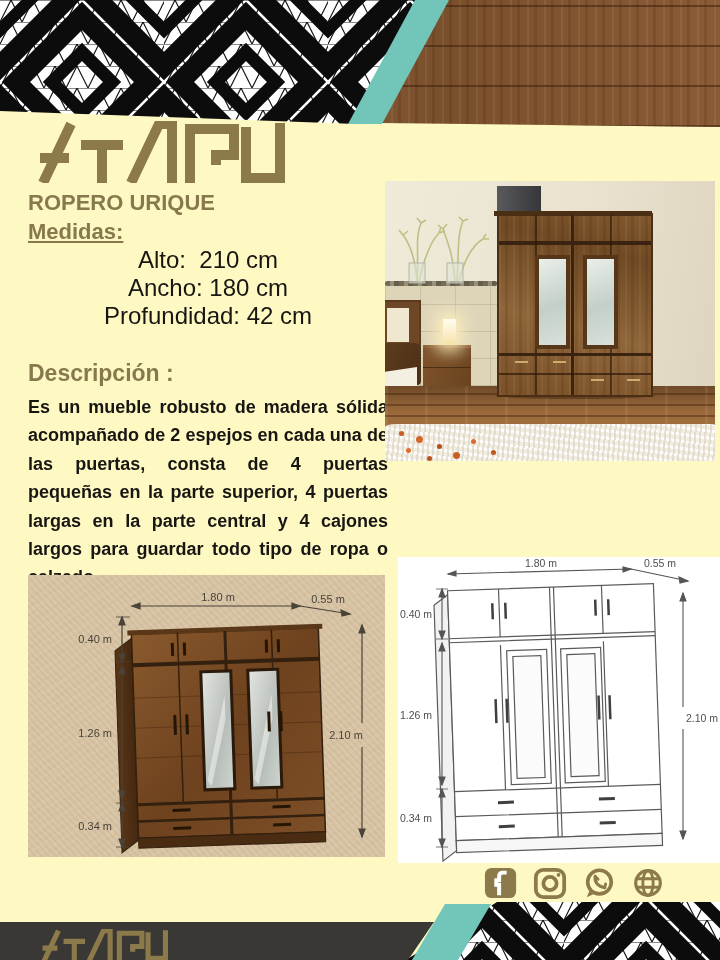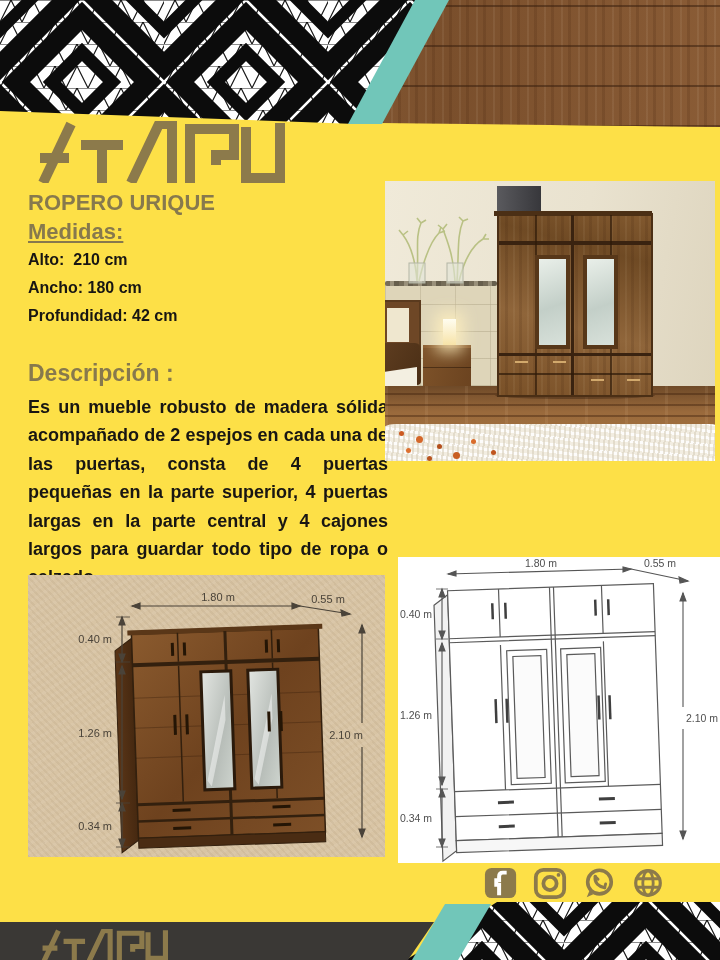--- a/index.html
+++ b/index.html
@@ -1,36 +1,36 @@
 <!DOCTYPE html>
 <html><head>
 <meta charset="utf-8">
 <style>
   html,body{margin:0;padding:0;background:#888;}
-  .page{position:relative;width:720px;height:960px;margin:0 auto;background:#fde047;overflow:hidden;
+  .page{position:relative;width:720px;height:960px;margin:0 auto;background:#fef9c3;overflow:hidden;
         font-family:"Liberation Sans","DejaVu Sans",sans-serif;}
   
   .top-banner{position:absolute;left:0;top:0;width:720px;height:127px;}
   .tb-pattern{position:absolute;left:0;top:0;clip-path:polygon(0 0,446px 0,356px 124px,0 111px);}
   .tb-teal{position:absolute;left:0;top:0;width:720px;height:127px;background:#71c6b9;
            clip-path:polygon(415px 0,449px 0,382px 124px,348px 124px);}
   .tb-wood{position:absolute;left:0;top:0;width:720px;height:127px;
            clip-path:polygon(447px 0,720px 0,720px 127px,380px 123px);
            background:
              repeating-linear-gradient(0deg, rgba(59,32,14,.55) 0 2px, rgba(0,0,0,0) 2px 40px),
              repeating-linear-gradient(90deg, rgba(255,238,215,.07) 0 2px, rgba(0,0,0,0) 2px 7px, rgba(70,35,12,.18) 7px 10px, rgba(0,0,0,0) 10px 17px),
              linear-gradient(90deg,#7d5331,#8e613a 30%,#7a4f2c 62%,#8a5c36);}
   
   .logo-top{position:absolute;left:35px;top:121px;}
   
   .info{position:absolute;left:28px;top:188px;width:360px;}
   .gold{color:#87794d;font-weight:bold;}
   .title{font-size:22px;line-height:29px;}
   .medidas-h{font-size:22px;line-height:29px;text-decoration:underline;}
-  .measure{font-size:16px;line-height:28px;font-weight:bold;color:#181613;white-space:pre-wrap;}
+  .measure{font-size:24px;line-height:28px;font-weight:normal;color:#181613;white-space:pre-wrap;text-align:center;}
   .desc{position:absolute;left:28px;top:357px;width:360px;}
   .desc-h{font-size:23px;line-height:32px;}
   .desc-body{margin:4px 0 0 0;font-size:18px;line-height:28.4px;font-weight:bold;color:#181613;
              text-align:justify;}
   
   .photo{position:absolute;left:385px;top:181px;width:330px;height:280px;overflow:hidden;}
   .ph-wall{position:absolute;inset:0;background:linear-gradient(100deg,#f0ead9,#e9e2cf 55%,#ddd4bd);}
   .ph-duct{position:absolute;left:112px;top:5px;width:44px;height:34px;
            background:linear-gradient(90deg,#5a5a5e,#37373b);}
   .ph-halfwall{position:absolute;left:0;top:103px;width:112px;height:102px;

